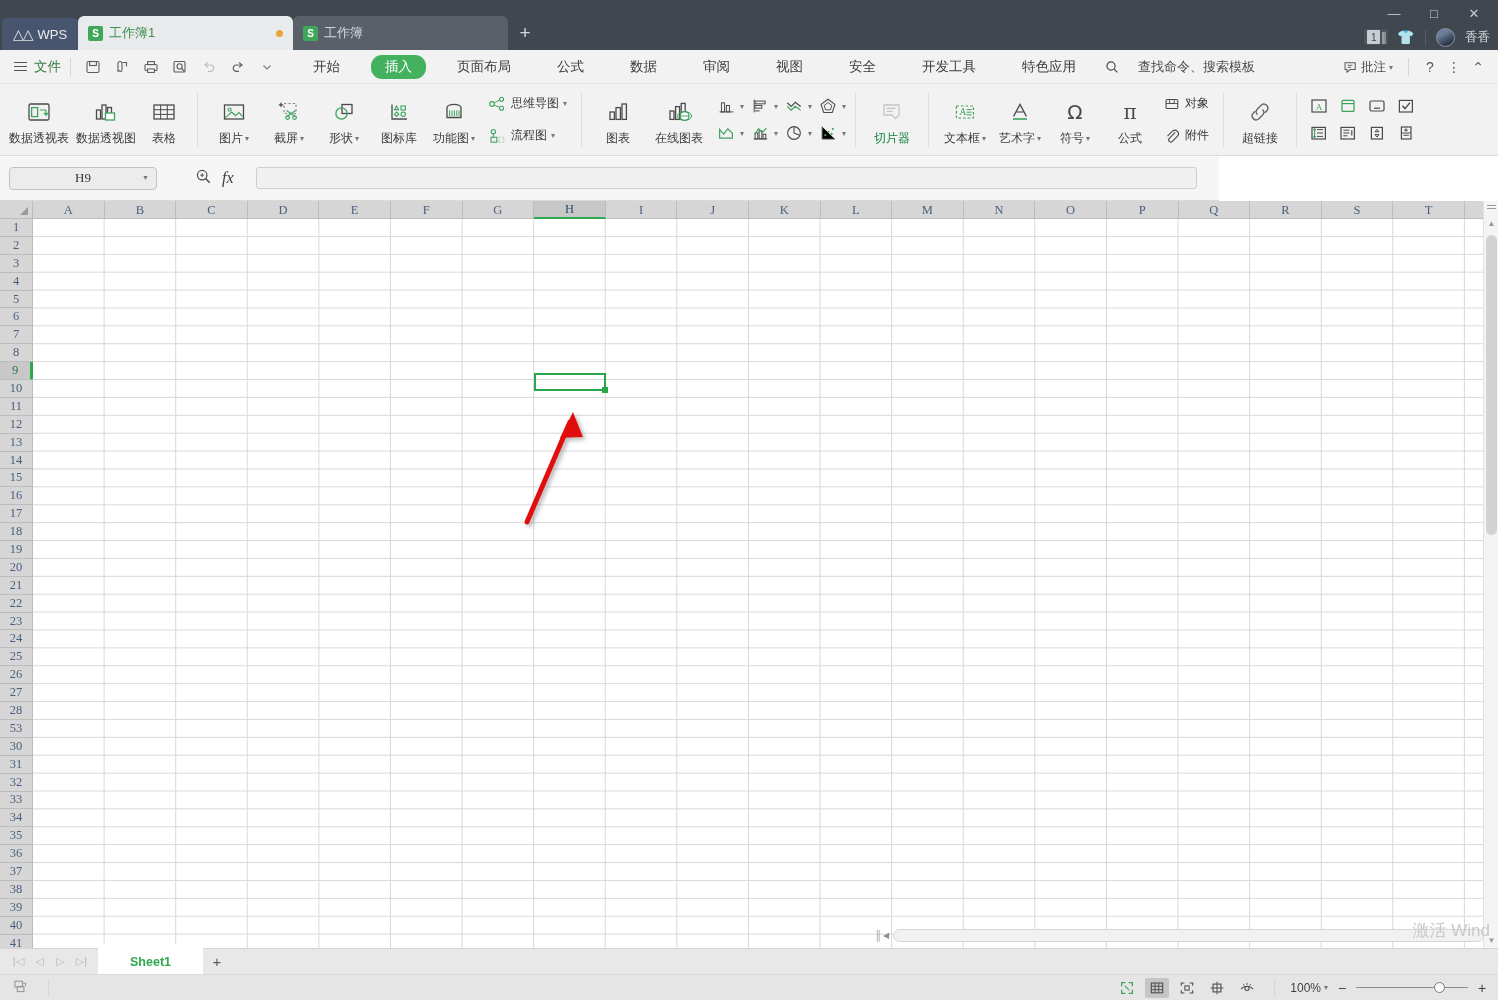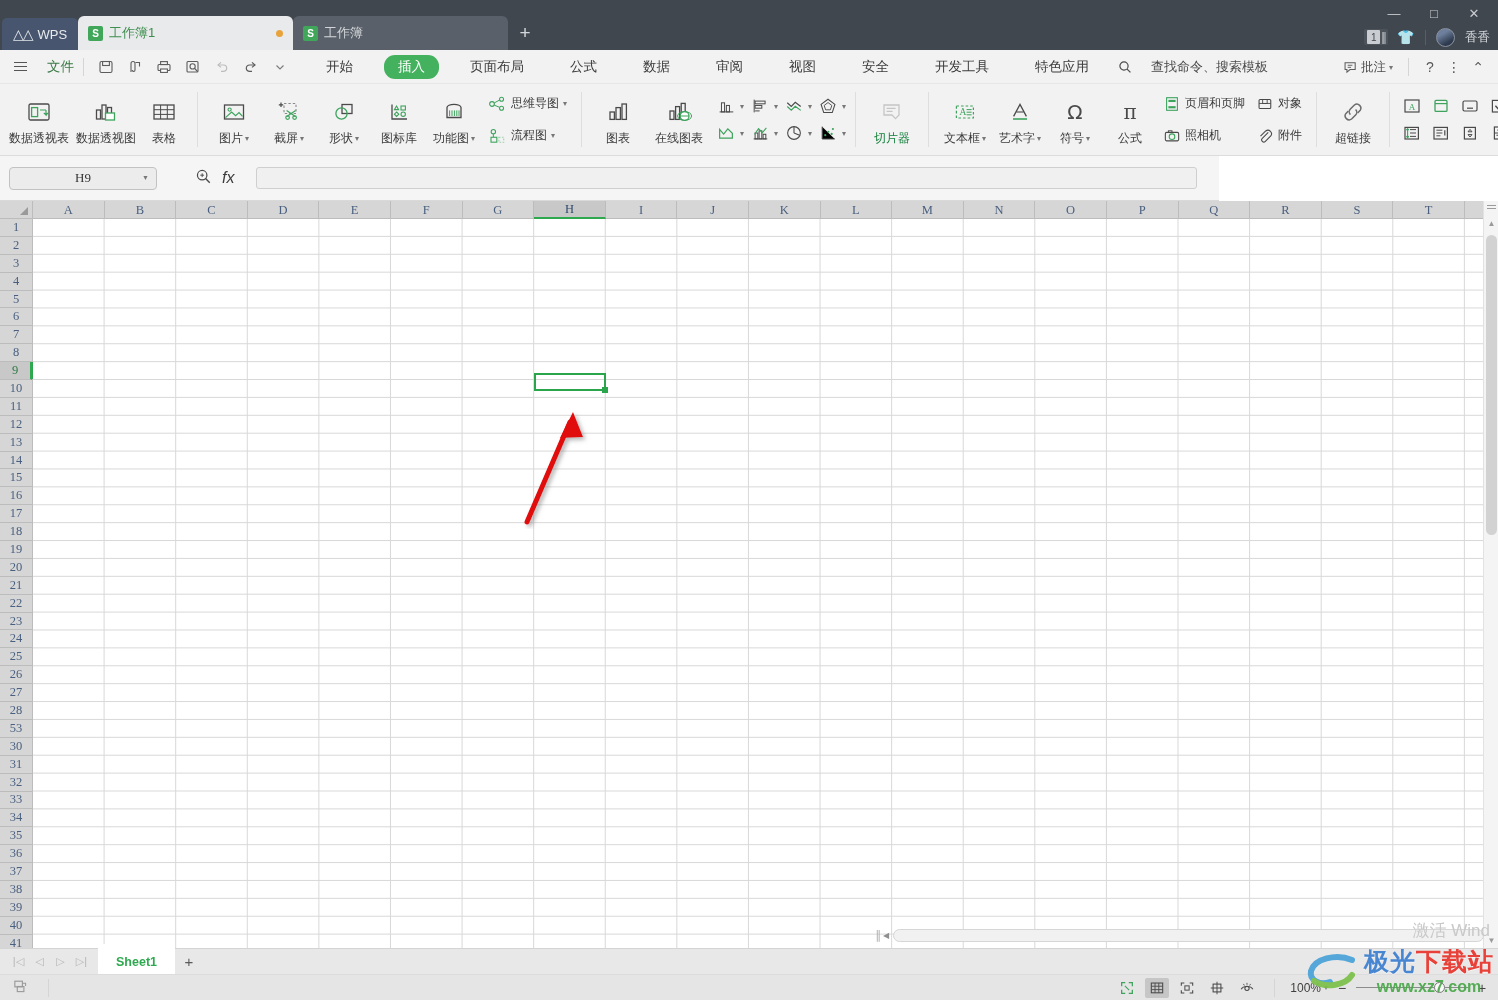--- a/index.html
+++ b/index.html
@@ -82,21 +82,21 @@
   }
   .uname { color: #d8dce1; font-size: 12.5px; }
 
   
   .menubar {
     position: absolute; top: 50px; left: 0; width: 1498px; height: 34px;
     background: #f2f2f2; display: flex; align-items: center;
     border-bottom: 1px solid #e6e6e6;
   }
   .file-menu {
-    display: flex; align-items: center; gap: 20px; margin-left: 14px;
+    display: flex; align-items: center; gap: 7px; margin-left: 14px;
     font-size: 13.5px; color: #3a7a46;
   }
   .hamburger { display: inline-flex; flex-direction: column; gap: 2.5px; }
   .hamburger i { display: block; width: 13px; height: 1.6px; background: #555; }
   .vsep {
     width: 1px; height: 18px; background: #d5d5d5; margin: 0 9px;
   }
   .qa-icons { display: flex; align-items: center; gap: 3px; }
   .qa-btn {
     width: 26px; height: 24px; display: flex; align-items: center;
@@ -177,21 +177,21 @@
     font-family: "Liberation Serif", serif;
   }
   .namebox .nb-caret {
     position: absolute; right: 7px; font-size: 7px; color: #777;
   }
   .fx-zone {
     display: flex; align-items: center; gap: 10px; margin-left: 38px;
   }
   .fx-zone .mag { color: #4a4a4a; font-size: 15px; }
   .fx-zone .fx {
-    font-style: italic; font-family: Liberation Sans, sans-serif;
+    font-style: italic; font-family: Liberation Serif, serif;
     font-size: 16px; color: #3c3c3c;
   }
   .finput {
     position: absolute; left: 256px; right: 22px; height: 22px;
     background: #f0f0f0; border: 1px solid #cfcfcf; border-radius: 3px;
   }
 
   
   .gridwrap {
     position: absolute; top: 201px; left: 0; width: 1498px; bottom: 52px;
@@ -275,21 +275,21 @@
     position: absolute; left: 0; bottom: 26px; width: 1498px; height: 26px;
     background: #e8e8e8; display: flex; align-items: center;
     border-top: 1px solid #d4d4d4;
   }
   .nav-arrows { display: flex; align-items: center; margin-left: 8px; gap: 0; }
   .nav-a {
     width: 21px; height: 22px; display: flex; align-items: center;
     justify-content: center; color: #b5b5b5; font-size: 11px;
   }
   .sheet-tab {
-    height: 36px; padding: 0 18px; background: #fff;
+    height: 36px; padding: 0 32px; background: #fff;
     display: flex; align-items: center; font-size: 12.5px;
     color: #2fa94f; font-weight: bold; margin-left: 6px;
   }
   .sheet-add {
     width: 28px; height: 26px; display: flex; align-items: center;
     justify-content: center; color: #5a5a5a; font-size: 15px;
   }
   .hscroll-zone {
     position: absolute; right: 0; bottom: 26px; width: 635px; height: 26px;
     display: flex; align-items: center; gap: 4px;
@@ -779,38 +779,20 @@
         <span class="ico">
           <svg width="28" height="28" viewBox="0 0 28 28">
               <text x="14" y="21" font-size="20" fill="#4a4a4a" text-anchor="middle" font-family="DejaVu Serif, serif">π</text>
             </svg>
         </span>
         <span class="lbl">公式</span>
       </div>
       <div class="col2">
         <div class="rowitem">
           <svg width="18" height="18" viewBox="0 0 20 20">
-              <rect x="4" y="3" width="12" height="14" fill="none" stroke="#3da35d" stroke-width="1.2"></rect>
-              <rect x="6" y="5.4" width="8" height="2.4" fill="#3da35d"></rect>
-              <rect x="6" y="12.4" width="8" height="2.4" fill="#3da35d"></rect>
-            </svg>
-          <span>页眉和页脚</span>
-        </div>
-        <div class="rowitem">
-          <svg width="18" height="18" viewBox="0 0 20 20">
-              <rect x="2.6" y="6" width="14.8" height="9.4" rx="1.4" fill="none" stroke="#4a4a4a" stroke-width="1.2"></rect>
-              <circle cx="10" cy="10.7" r="3.1" fill="none" stroke="#3da35d" stroke-width="1.2"></circle>
-              <rect x="6" y="4.2" width="4" height="2" fill="none" stroke="#4a4a4a" stroke-width="1"></rect>
-            </svg>
-          <span>照相机</span>
-        </div>
-      </div>
-      <div class="col2">
-        <div class="rowitem">
-          <svg width="18" height="18" viewBox="0 0 20 20">
               <rect x="3.4" y="5" width="13" height="10" rx="1.2" fill="none" stroke="#4a4a4a" stroke-width="1.2"></rect>
               <path d="M3.4 9.4 H16.4" stroke="#4a4a4a" stroke-width="1"></path>
               <rect x="7.4" y="5" width="5" height="4.4" fill="none" stroke="#4a4a4a" stroke-width="1"></rect>
             </svg>
           <span>对象</span>
         </div>
         <div class="rowitem">
           <svg width="18" height="18" viewBox="0 0 20 20">
               <path d="M13.6 6 L7 12.6 a2.4 2.4 0 0 0 3.4 3.4 L16.4 10 a4 4 0 0 0 -5.6 -5.6 L5 10.2" fill="none" stroke="#4a4a4a" stroke-width="1.2"></path>
             </svg>
@@ -1081,26 +1063,14 @@
       <span class="zoom-minus">−</span>
       <span class="zoom-track">
         <span class="zoom-knob"></span>
       </span>
       <span class="zoom-plus">+</span>
     </div>
   </div>
 
   <div class="win-watermark">激活 Wind</div>
 
-  <div class="site-watermark">
-    <div class="sw-row">
-      <svg width="54" height="40" viewBox="0 0 54 40">
-        <path d="M46 9 C30 2 8 8 5 20 C3 29 14 35 24 31" fill="none" stroke="#4aa3d8" stroke-width="6" stroke-linecap="round"></path>
-        <path d="M8 30 C20 38 40 34 46 24" fill="none" stroke="#7cc04a" stroke-width="6" stroke-linecap="round"></path>
-      </svg>
-      <div>
-        <div class="sw-title"><span>极光</span><span class="red">下载站</span></div>
-        <div class="sw-url">www.xz7.com</div>
-      </div>
-    </div>
-  </div>
 
 </div>
 
 </body></html>

